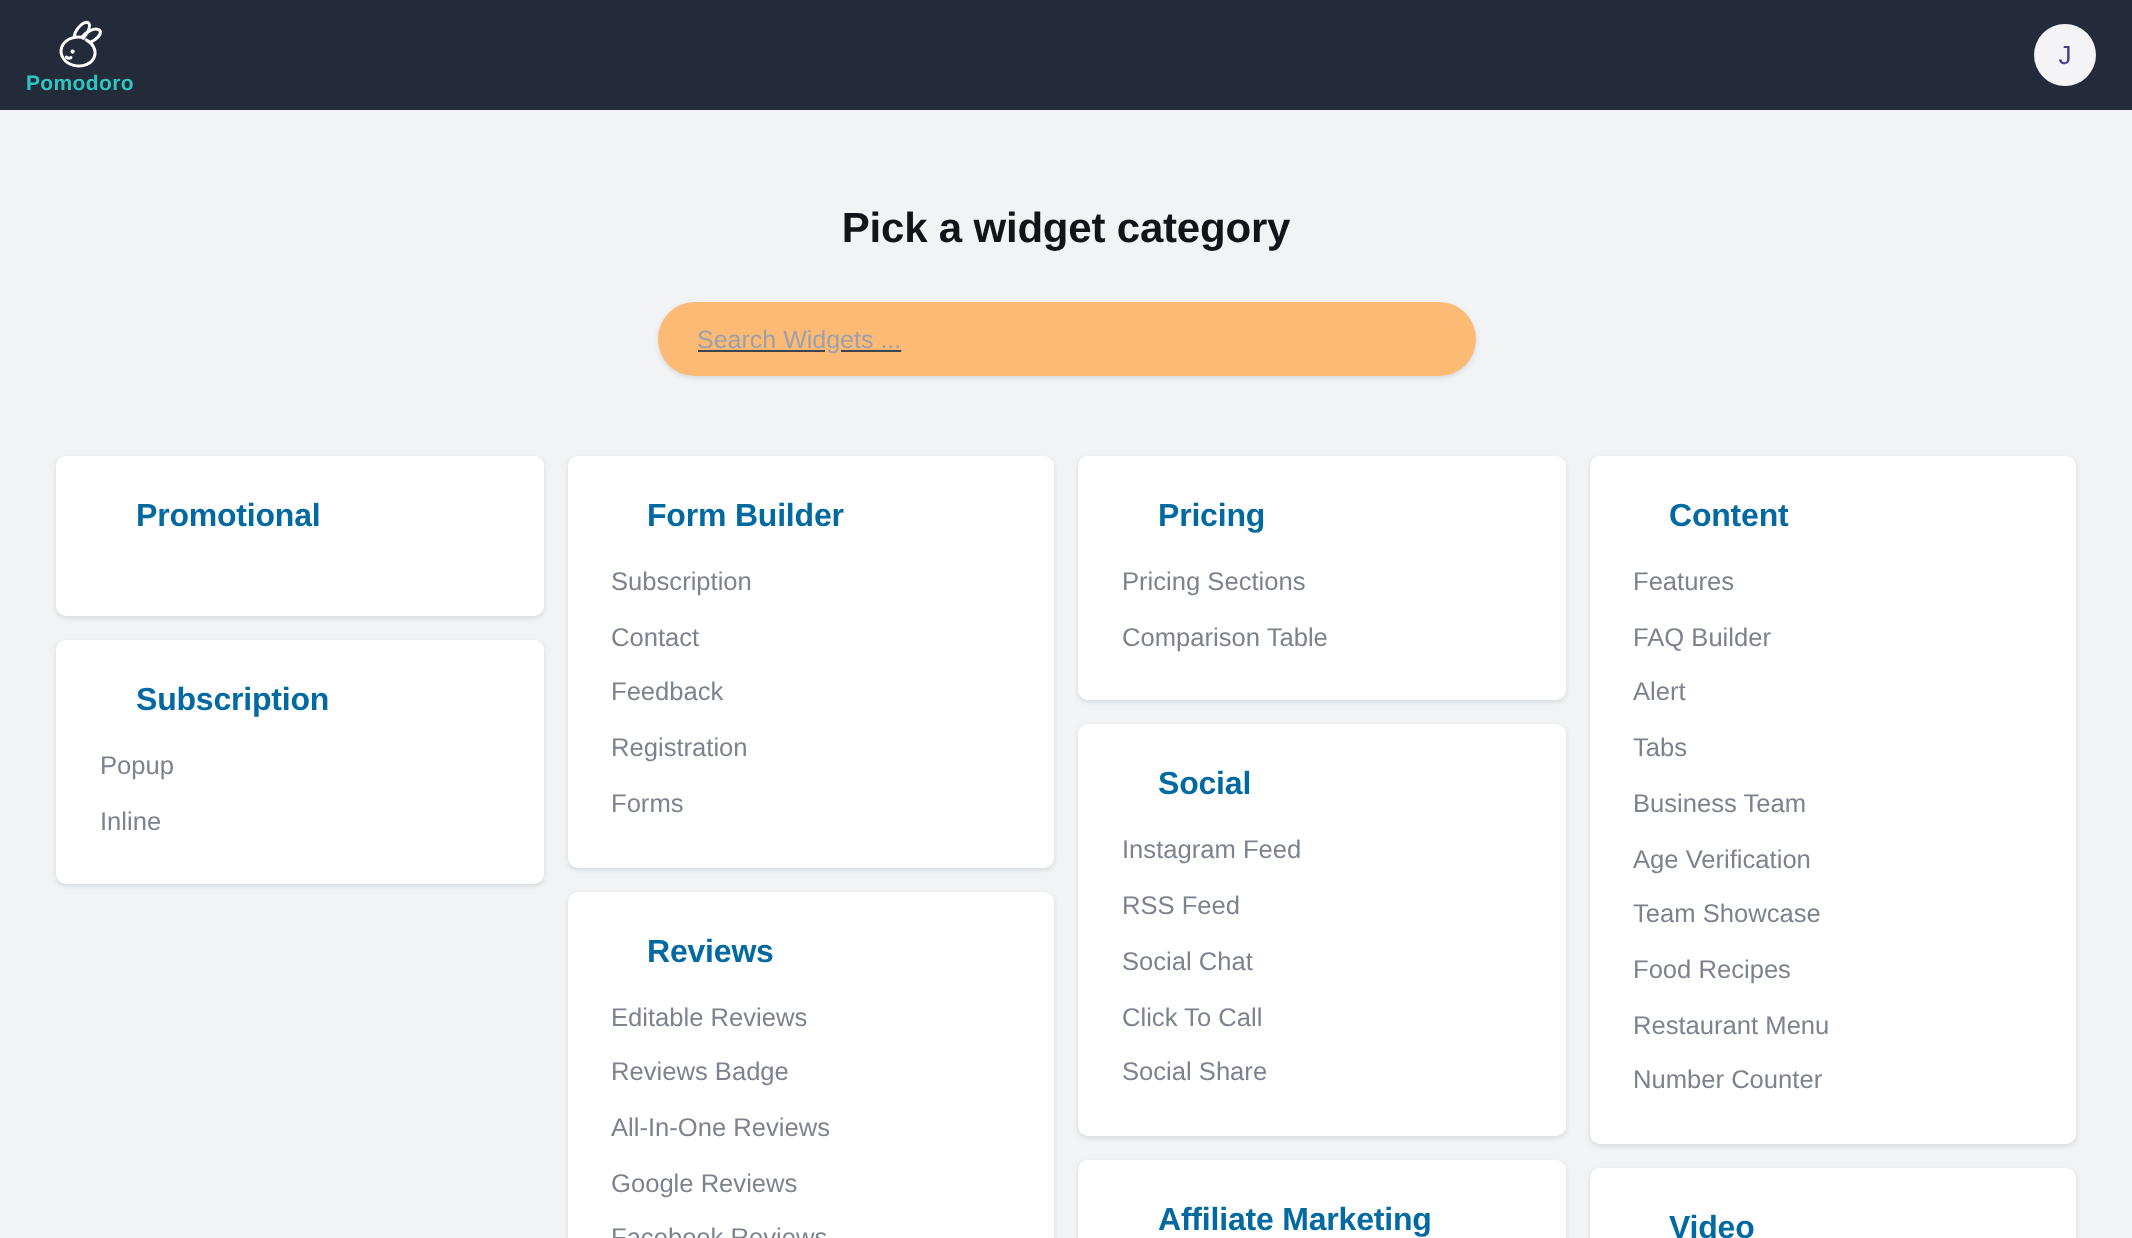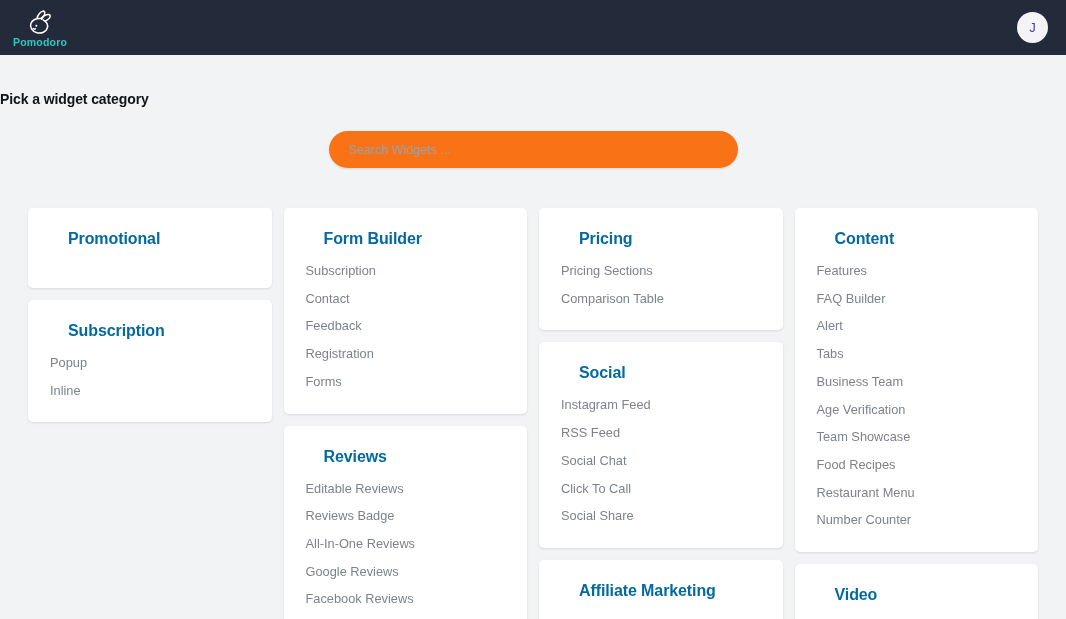--- a/index.html
+++ b/index.html
@@ -57,45 +57,46 @@
     justify-content: center;
     font-size: 13px;
     font-weight: 500;
     color: #4b3a8f;
     cursor: pointer;
     margin-right: 2px;
   }
 
   
   .page-title {
-    text-align: left;
-    font-size: 14px;
+    text-align: center;
+    font-size: 21px;
     font-weight: 700;
     color: #111418;
-    margin-top: 36px;
+    margin-top: 48px;
     letter-spacing: -.1px;
   }
 
   .search-wrap {
     display: flex;
     justify-content: center;
     margin-top: 24px;
   }
   .search-input {
     width: 409px;
     height: 37px;
     border: none;
     outline: none;
     border-radius: 20px;
-    background: #f97316;
+    background: #fdba74;
     box-shadow: 0 1px 3px rgba(16,24,40,.07), 0 1px 2px rgba(16,24,40,.05);
     padding: 4px 20px;
     font-family: "Liberation Sans", sans-serif;
     font-size: 12.5px;
     color: #3c4450;
+    text-decoration: underline;
   }
   .search-input::placeholder { color: #9aa1ac; }
 
   
   .board {
     display: flex;
     gap: 12px;
     padding: 0 28px;
     margin-top: 40px;
     align-items: flex-start;

